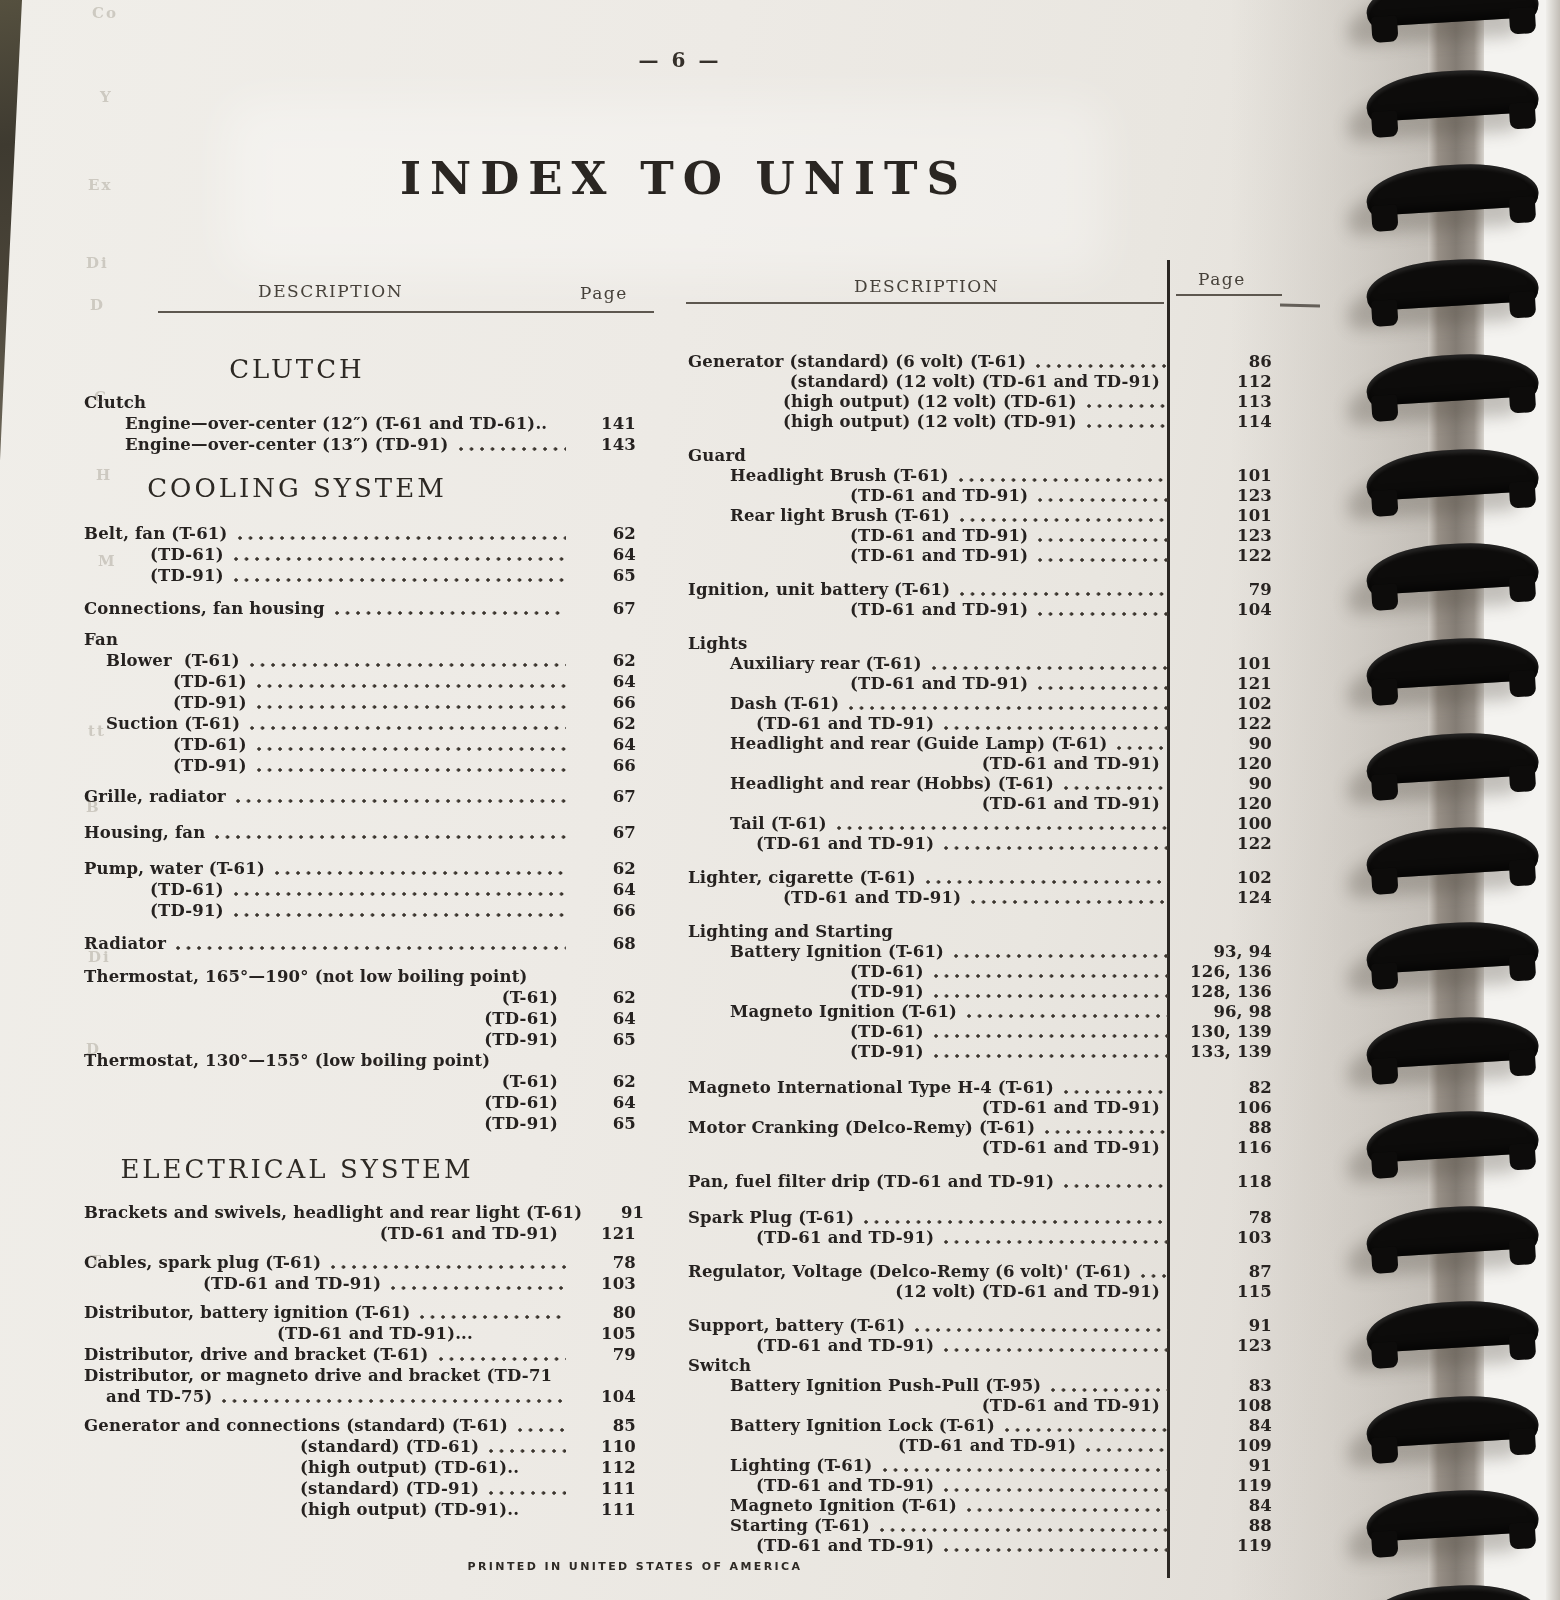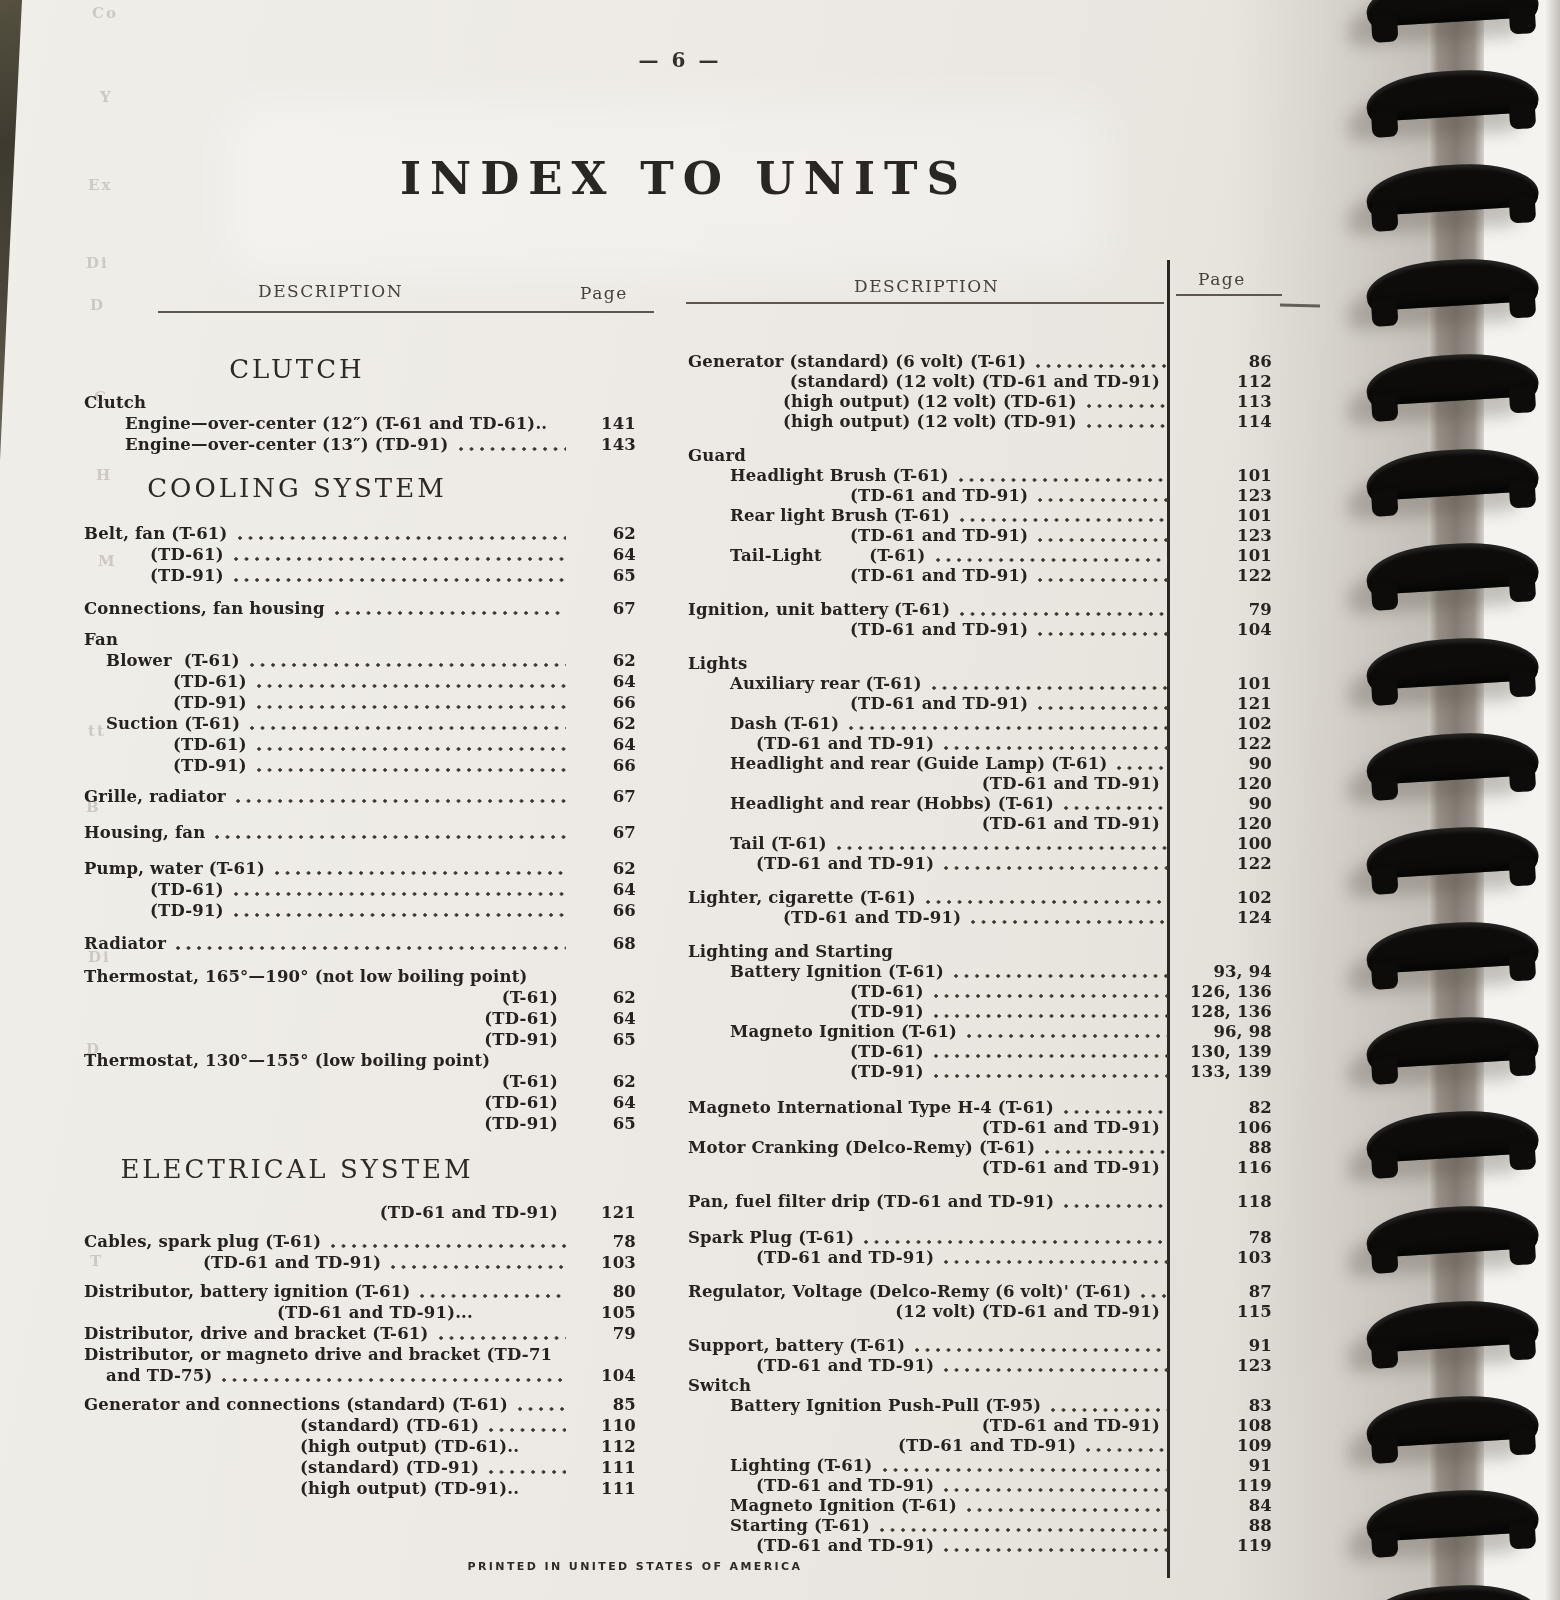--- a/index.html
+++ b/index.html
@@ -238,20 +238,25 @@
         <span class="pg">64</span>
       </div>
       <div class="row i0 rf">
         <span class="t">(TD-91)</span>
         <span class="sp"></span>
         <span class="pg">65</span>
       </div>
       <div style="height: 18px;"></div>
       <div class="sec">ELECTRICAL SYSTEM</div>
       <div style="height: 16px;"></div>
+      <div class="row i0">
+        <span class="t">Brackets and swivels, headlight and rear light (T-61)</span>
+        <span class="sp"></span>
+        <span class="pg">91</span>
+      </div>
       <div class="row i0 rf">
         <span class="t">(TD-61 and TD-91)</span>
         <span class="sp"></span>
         <span class="pg">121</span>
       </div>
       <div style="height: 8px;"></div>
       <div class="row i0">
         <span class="t">Cables, spark plug (T-61)</span>
         <span class="leader"></span>
         <span class="pg">78</span>
@@ -350,101 +355,96 @@
       <div class="row i1">
         <span class="t">Rear light Brush (T-61)</span>
         <span class="leader"></span>
         <span class="pg">101</span>
       </div>
       <div class="row i4">
         <span class="t">(TD-61 and TD-91)</span>
         <span class="leader"></span>
         <span class="pg">123</span>
       </div>
-      <div class="row i1">
-        <span class="t">Tail-Light&nbsp;&nbsp;&nbsp;&nbsp;&nbsp;&nbsp;&nbsp;&nbsp;(T-61)</span>
+      <div class="row i4">
+        <span class="t">(TD-61 and TD-91)</span>
+        <span class="leader"></span>
+        <span class="pg">122</span>
+      </div>
+      <div style="height: 14px;"></div>
+      <div class="row i0">
+        <span class="t">Ignition, unit battery (T-61)</span>
+        <span class="leader"></span>
+        <span class="pg">79</span>
+      </div>
+      <div class="row i4">
+        <span class="t">(TD-61 and TD-91)</span>
+        <span class="leader"></span>
+        <span class="pg">104</span>
+      </div>
+      <div style="height: 14px;"></div>
+      <div class="row i0">
+        <span class="t">Lights</span>
+      </div>
+      <div class="row i1">
+        <span class="t">Auxiliary rear (T-61)</span>
         <span class="leader"></span>
         <span class="pg">101</span>
       </div>
       <div class="row i4">
         <span class="t">(TD-61 and TD-91)</span>
         <span class="leader"></span>
+        <span class="pg">121</span>
+      </div>
+      <div class="row i1">
+        <span class="t">Dash (T-61)</span>
+        <span class="leader"></span>
+        <span class="pg">102</span>
+      </div>
+      <div class="row i2">
+        <span class="t">(TD-61 and TD-91)</span>
+        <span class="leader"></span>
         <span class="pg">122</span>
       </div>
-      <div style="height: 14px;"></div>
-      <div class="row i0">
-        <span class="t">Ignition, unit battery (T-61)</span>
-        <span class="leader"></span>
-        <span class="pg">79</span>
-      </div>
-      <div class="row i4">
-        <span class="t">(TD-61 and TD-91)</span>
-        <span class="leader"></span>
-        <span class="pg">104</span>
-      </div>
-      <div style="height: 14px;"></div>
-      <div class="row i0">
-        <span class="t">Lights</span>
-      </div>
-      <div class="row i1">
-        <span class="t">Auxiliary rear (T-61)</span>
-        <span class="leader"></span>
-        <span class="pg">101</span>
-      </div>
-      <div class="row i4">
-        <span class="t">(TD-61 and TD-91)</span>
-        <span class="leader"></span>
-        <span class="pg">121</span>
-      </div>
-      <div class="row i1">
-        <span class="t">Dash (T-61)</span>
+      <div class="row i1">
+        <span class="t">Headlight and rear (Guide Lamp) (T-61)</span>
+        <span class="leader"></span>
+        <span class="pg">90</span>
+      </div>
+      <div class="row i0 rf">
+        <span class="t">(TD-61 and TD-91)</span>
+        <span class="sp"></span>
+        <span class="pg">120</span>
+      </div>
+      <div class="row i1">
+        <span class="t">Headlight and rear (Hobbs) (T-61)</span>
+        <span class="leader"></span>
+        <span class="pg">90</span>
+      </div>
+      <div class="row i0 rf">
+        <span class="t">(TD-61 and TD-91)</span>
+        <span class="sp"></span>
+        <span class="pg">120</span>
+      </div>
+      <div class="row i1">
+        <span class="t">Tail (T-61)</span>
+        <span class="leader"></span>
+        <span class="pg">100</span>
+      </div>
+      <div class="row i2">
+        <span class="t">(TD-61 and TD-91)</span>
+        <span class="leader"></span>
+        <span class="pg">122</span>
+      </div>
+      <div style="height: 14px;"></div>
+      <div class="row i0">
+        <span class="t">Lighter, cigarette (T-61)</span>
         <span class="leader"></span>
         <span class="pg">102</span>
       </div>
-      <div class="row i2">
-        <span class="t">(TD-61 and TD-91)</span>
-        <span class="leader"></span>
-        <span class="pg">122</span>
-      </div>
-      <div class="row i1">
-        <span class="t">Headlight and rear (Guide Lamp) (T-61)</span>
-        <span class="leader"></span>
-        <span class="pg">90</span>
-      </div>
-      <div class="row i0 rf">
-        <span class="t">(TD-61 and TD-91)</span>
-        <span class="sp"></span>
-        <span class="pg">120</span>
-      </div>
-      <div class="row i1">
-        <span class="t">Headlight and rear (Hobbs) (T-61)</span>
-        <span class="leader"></span>
-        <span class="pg">90</span>
-      </div>
-      <div class="row i0 rf">
-        <span class="t">(TD-61 and TD-91)</span>
-        <span class="sp"></span>
-        <span class="pg">120</span>
-      </div>
-      <div class="row i1">
-        <span class="t">Tail (T-61)</span>
-        <span class="leader"></span>
-        <span class="pg">100</span>
-      </div>
-      <div class="row i2">
-        <span class="t">(TD-61 and TD-91)</span>
-        <span class="leader"></span>
-        <span class="pg">122</span>
-      </div>
-      <div style="height: 14px;"></div>
-      <div class="row i0">
-        <span class="t">Lighter, cigarette (T-61)</span>
-        <span class="leader"></span>
-        <span class="pg">102</span>
-      </div>
       <div class="row i3">
         <span class="t">(TD-61 and TD-91)</span>
         <span class="leader"></span>
         <span class="pg">124</span>
       </div>
       <div style="height: 14px;"></div>
       <div class="row i0">
         <span class="t">Lighting and Starting</span>
       </div>
       <div class="row i1">
@@ -542,20 +542,25 @@
       </div>
       <div class="row i1">
         <span class="t">Battery Ignition Push-Pull (T-95)</span>
         <span class="leader"></span>
         <span class="pg">83</span>
       </div>
       <div class="row i0 rf">
         <span class="t">(TD-61 and TD-91)</span>
         <span class="sp"></span>
         <span class="pg">108</span>
+      </div>
+      <div class="row i1">
+        <span class="t">Battery Ignition Lock (T-61)</span>
+        <span class="leader"></span>
+        <span class="pg">84</span>
       </div>
       <div class="row i5">
         <span class="t">(TD-61 and TD-91)</span>
         <span class="leader"></span>
         <span class="pg">109</span>
       </div>
       <div class="row i1">
         <span class="t">Lighting (T-61)</span>
         <span class="leader"></span>
         <span class="pg">91</span>

